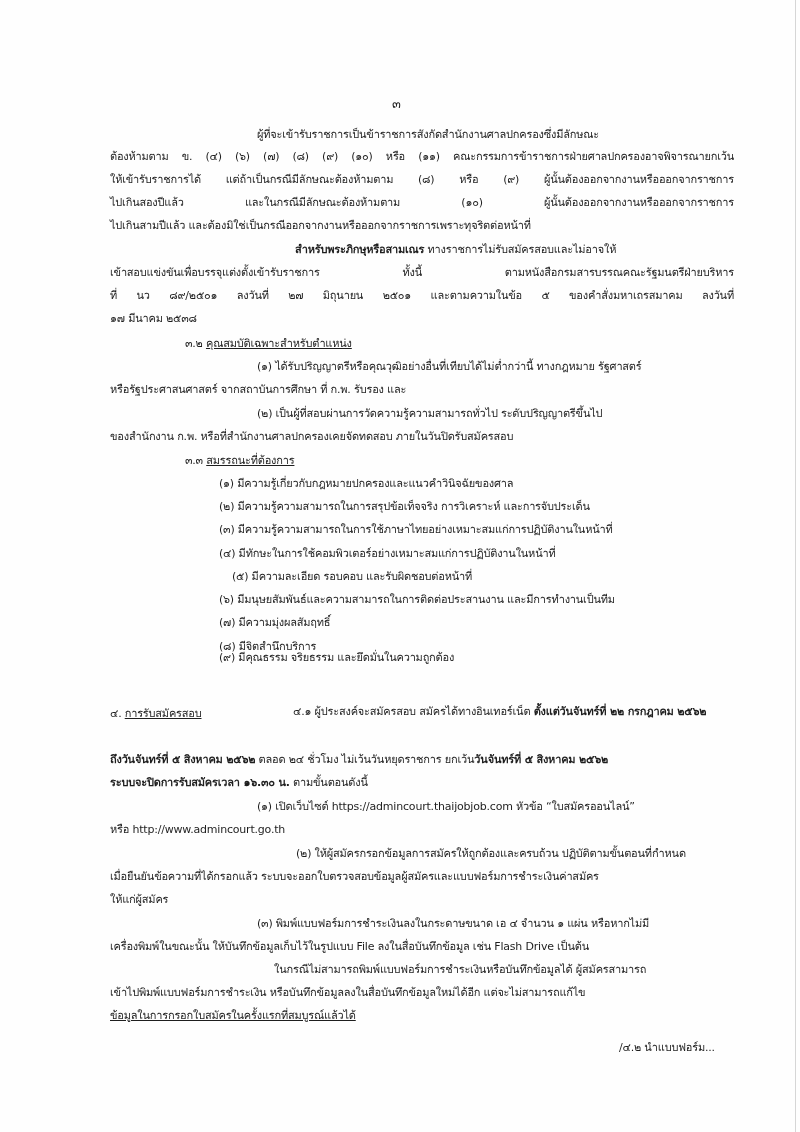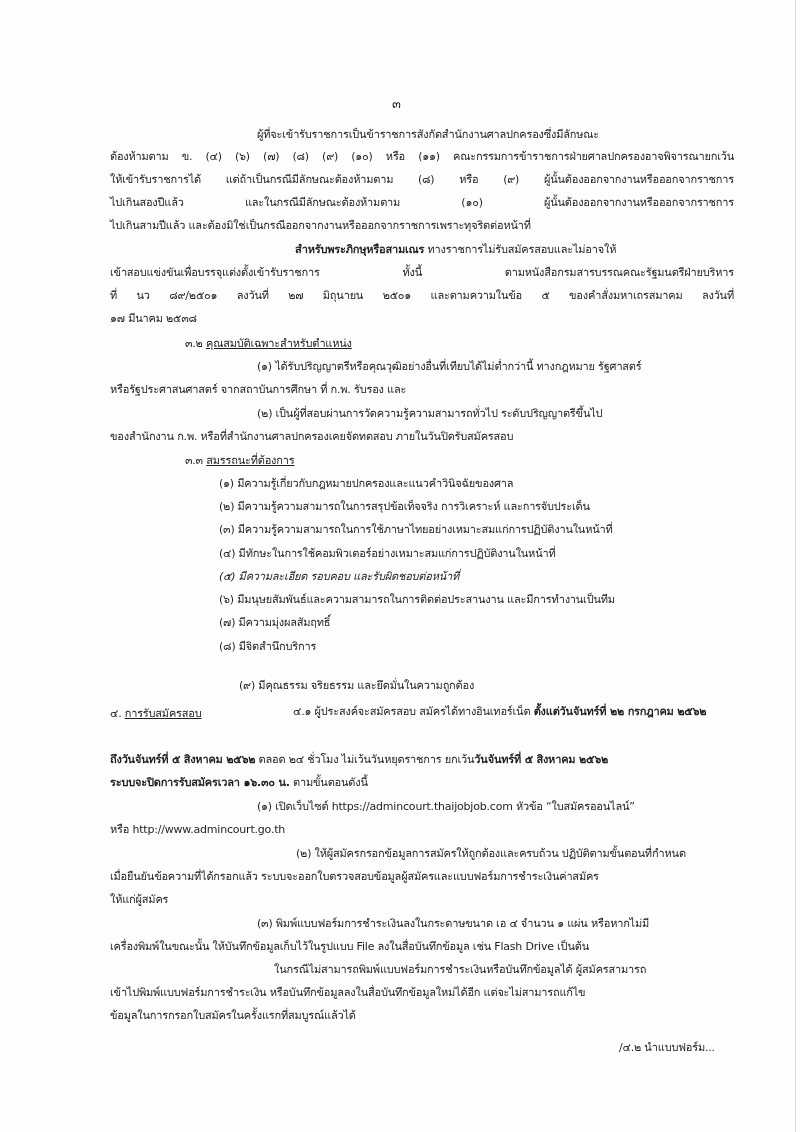--- a/index.html
+++ b/index.html
@@ -66,25 +66,25 @@
   </div>
 
   <div>
     <div class="line" style="left:185px; top:451px;">
       <span>๓.๓ </span><span class="u">สมรรถนะที่ต้องการ</span>
     </div>
     <div class="line" style="left:219px; top:474px;">(๑) มีความรู้เกี่ยวกับกฎหมายปกครองและแนวคำวินิจฉัยของศาล</div>
     <div class="line" style="left:219px; top:497px;">(๒) มีความรู้ความสามารถในการสรุปข้อเท็จจริง การวิเคราะห์ และการจับประเด็น</div>
     <div class="line" style="left:219px; top:520px;">(๓) มีความรู้ความสามารถในการใช้ภาษาไทยอย่างเหมาะสมแก่การปฏิบัติงานในหน้าที่</div>
     <div class="line" style="left:219px; top:544px;">(๔) มีทักษะในการใช้คอมพิวเตอร์อย่างเหมาะสมแก่การปฏิบัติงานในหน้าที่</div>
-    <div class="line" style="left:219px; top:567px;font-style:italic;">(๕) มีความละเอียด รอบคอบ และรับผิดชอบต่อหน้าที่</div>
+    <div class="line" style="left:232px; top:567px;">(๕) มีความละเอียด รอบคอบ และรับผิดชอบต่อหน้าที่</div>
     <div class="line" style="left:219px; top:590px;">(๖) มีมนุษยสัมพันธ์และความสามารถในการติดต่อประสานงาน และมีการทำงานเป็นทีม</div>
     <div class="line" style="left:219px; top:613px;">(๗) มีความมุ่งผลสัมฤทธิ์</div>
     <div class="line" style="left:219px; top:637px;">(๘) มีจิตสำนึกบริการ</div>
-    <div class="line" style="left:219px; top:676px;margin-left:20px;">(๙) มีคุณธรรม จริยธรรม และยึดมั่นในความถูกต้อง</div>
+    <div class="line" style="left:219px; top:648px;">(๙) มีคุณธรรม จริยธรรม และยึดมั่นในความถูกต้อง</div>
   </div>
 
   <div>
     <div class="line" style="left:110px; top:704px;">
       <span>๔. </span><span class="u">การรับสมัครสอบ</span>
     </div>
 
     <div class="line" style="left:257px; top:702px;margin-left:36px;">
       <span>๔.๑ ผู้ประสงค์จะสมัครสอบ สมัครได้ทางอินเทอร์เน็ต </span><span class="b">ตั้งแต่วันจันทร์ที่ ๒๒ กรกฎาคม ๒๕๖๒</span>
     </div>
@@ -100,17 +100,17 @@
 
     <div class="line" style="left:257px; top:844px;margin-left:39px;">(๒) ให้ผู้สมัครกรอกข้อมูลการสมัครให้ถูกต้องและครบถ้วน ปฏิบัติตามขั้นตอนที่กำหนด</div>
     <div class="line" style="left:110px; top:867px;">เมื่อยืนยันข้อความที่ได้กรอกแล้ว ระบบจะออกใบตรวจสอบข้อมูลผู้สมัครและแบบฟอร์มการชำระเงินค่าสมัคร</div>
     <div class="line" style="left:110px; top:890px;">ให้แก่ผู้สมัคร</div>
 
     <div class="line" style="left:257px; top:914px;">(๓) พิมพ์แบบฟอร์มการชำระเงินลงในกระดาษขนาด เอ ๔ จำนวน ๑ แผ่น หรือหากไม่มี</div>
     <div class="line" style="left:110px; top:937px;">เครื่องพิมพ์ในขณะนั้น ให้บันทึกข้อมูลเก็บไว้ในรูปแบบ File ลงในสื่อบันทึกข้อมูล เช่น Flash Drive เป็นต้น</div>
 
     <div class="line" style="left:257px; top:960px;margin-left:17px;">ในกรณีไม่สามารถพิมพ์แบบฟอร์มการชำระเงินหรือบันทึกข้อมูลได้ ผู้สมัครสามารถ</div>
     <div class="line" style="left:110px; top:983px;">เข้าไปพิมพ์แบบฟอร์มการชำระเงิน หรือบันทึกข้อมูลลงในสื่อบันทึกข้อมูลใหม่ได้อีก แต่จะไม่สามารถแก้ไข</div>
-    <div class="line" style="left:110px; top:1006px;">ข้อมูลในการกรอกใบสมัครในครั้งแรกที่สมบูรณ์แล้วได้</div>
+    <div class="line" style="left:110px; top:1006px;text-decoration:underline;">ข้อมูลในการกรอกใบสมัครในครั้งแรกที่สมบูรณ์แล้วได้</div>
   </div>
 
   <div class="line" style="left:593px; top:1038px;margin-left:26px;">/๔.๒ นำแบบฟอร์ม...</div>
 </div>
 
 </body></html>

